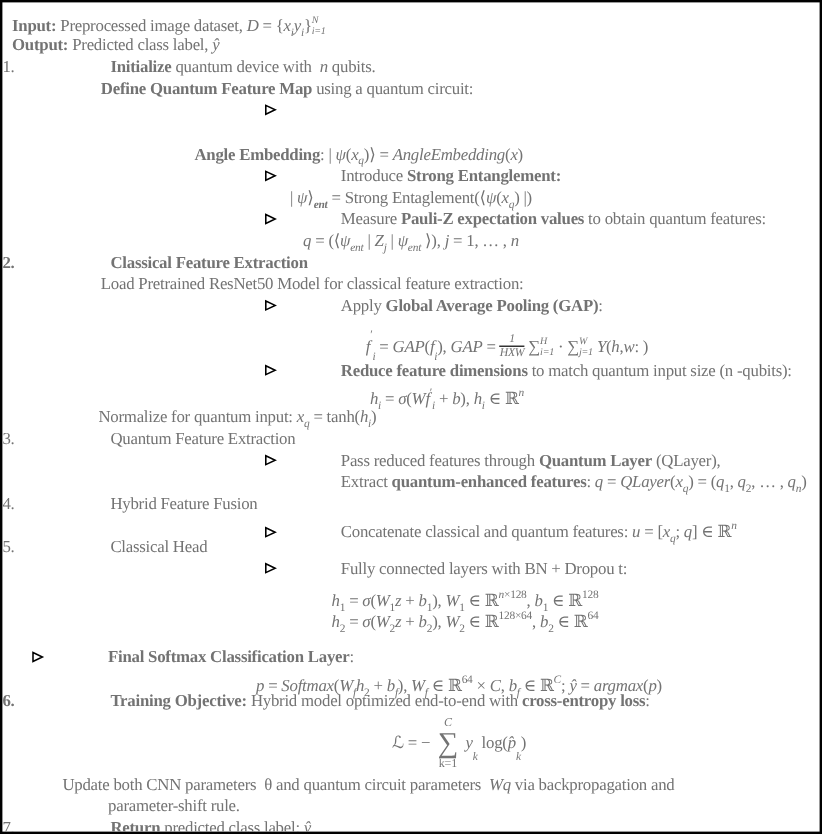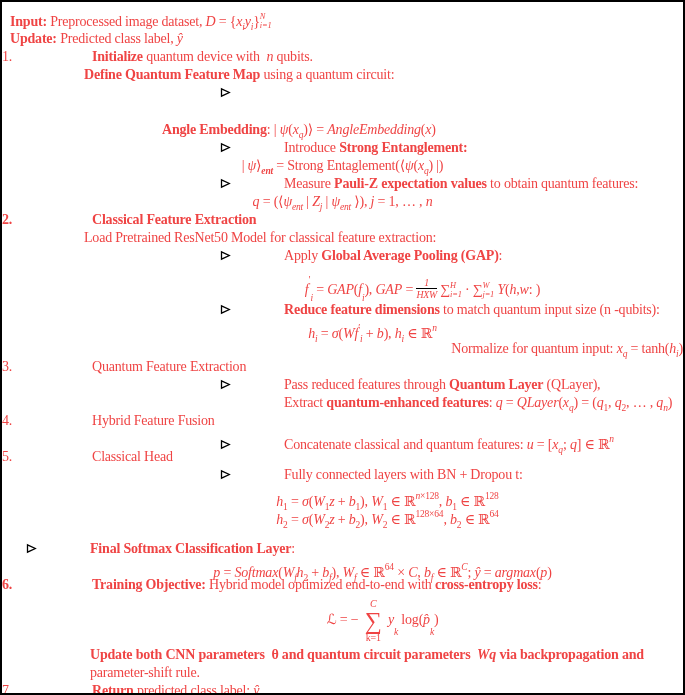--- a/index.html
+++ b/index.html
@@ -1,21 +1,21 @@
 <!DOCTYPE html>
 <html><head>
 <meta charset="utf-8">
 <style>
   html,body{margin:0;padding:0;background:#fff;}
   .frame{
     width:685px;height:695px;box-sizing:border-box;
     border:2px solid #000;background:#fff;overflow:hidden;
     padding-top:10px;
     font-family:"Liberation Serif","DejaVu Serif","DejaVu Sans",serif;
-    font-size:14px;color:#ef4444;letter-spacing:-0.2px;
+    font-size:14px;color:#737373;letter-spacing:-0.2px;
   }
   .line{height:18px;line-height:18px;white-space:nowrap;overflow:visible;}
   .io{padding-left:8px;}
   .item{}
   .num{display:inline-block;width:90px;}
   .num.b{font-weight:bold;}
   .cont{padding-left:82px;}
   .bullet{padding-left:218px;}
   .bmark{display:inline-block;width:64px;}
   .bmark svg{vertical-align:-1px;}
@@ -33,21 +33,21 @@
   .bigsum{display:inline-flex;flex-direction:column;align-items:center;vertical-align:middle;line-height:1;margin:0 3px;}
   .bigsum .bst{font-size:10px;font-style:italic;}
   .bigsum .bss{font-size:24px;}
   .bigsum .bsb{font-size:10px;}
 </style>
 </head>
 <body>
 
 <div class="frame">
     <div class="line io"><span class="b">Input: </span><span>Preprocessed image dataset, </span><span class="i">D</span><span> = {</span><span class="i">x</span><span class="i sub">i</span><span class="i">y</span><span class="i sub">i</span><span>}</span><span class="stack"><span>N</span><span>i=1</span></span></div>
-    <div class="line io"><span class="b">Update: </span><span>Predicted class label, </span><span class="i">ŷ</span></div>
+    <div class="line io"><span class="b">Output: </span><span>Predicted class label, </span><span class="i">ŷ</span></div>
     <div class="line item"><span class="num">1.</span><span class="b">Initialize</span><span> quantum device with &nbsp;</span><span class="i">n</span><span> qubits.</span></div>
     <div class="line cont"><span class="b">Define Quantum Feature Map</span><span> using a quantum circuit:</span></div>
     <div class="line bullet"><span class="bmark"><svg width="11" height="11" viewBox="0 0 11 11">
           <path d="M1.5 1.8 L9.3 5.5 L1.5 9.2 Z" fill="#fff" stroke="#000" stroke-width="1.3"></path>
         </svg></span></div>
     <div class="line eqleft" style="margin-left: 160px; margin-top: 19px;"><span class="b">Angle Embedding</span><span>: | </span><span class="i">ψ</span><span>(</span><span class="i">x</span><span class="i sub">q</span><span>)⟩ = </span><span class="i">AngleEmbedding</span><span>(</span><span class="i">x</span><span>)</span></div>
     <div class="line bullet"><span class="bmark"><svg width="11" height="11" viewBox="0 0 11 11">
           <path d="M1.5 1.8 L9.3 5.5 L1.5 9.2 Z" fill="#fff" stroke="#000" stroke-width="1.3"></path>
         </svg></span><span>Introduce </span><span class="b">Strong Entanglement:</span></div>
     <div class="line eq"><span>| </span><span class="i">ψ</span><span>⟩</span><span class="b i sub">ent</span><span> = Strong Entaglement(⟨</span><span class="i">ψ</span><span>(</span><span class="i">x</span><span class="i sub">q</span><span>) |)</span></div>
@@ -58,21 +58,21 @@
     <div class="line item"><span class="num b">2.</span><span class="b">Classical Feature Extraction</span></div>
     <div class="line cont"><span>Load Pretrained ResNet50 Model for classical feature extraction:</span></div>
     <div class="line bullet"><span class="bmark"><svg width="11" height="11" viewBox="0 0 11 11">
           <path d="M1.5 1.8 L9.3 5.5 L1.5 9.2 Z" fill="#fff" stroke="#000" stroke-width="1.3"></path>
         </svg></span><span>Apply </span><span class="b">Global Average Pooling (GAP)</span><span>:</span></div>
     <div class="line eq" style="margin-left: 160px; height: 30px; line-height: 30px;"><span class="i">f</span><span class="sup">′</span><span class="i sub">i</span><span> = </span><span class="i">GAP</span><span>(</span><span class="i">f</span><span class="i sub">i</span><span>), </span><span class="i">GAP</span><span> = </span><span class="frac"><span class="fn">1</span><span class="fd">HXW</span></span><span> ∑</span><span class="stack"><span>H</span><span>i=1</span></span><span> · ∑</span><span class="stack"><span>W</span><span>j=1</span></span><span> </span><span class="i">Y</span><span>(</span><span class="i">h</span><span>,</span><span class="i">w</span><span>: )</span></div>
     <div class="line bullet" style="margin-top: 6px;"><span class="bmark"><svg width="11" height="11" viewBox="0 0 11 11">
           <path d="M1.5 1.8 L9.3 5.5 L1.5 9.2 Z" fill="#fff" stroke="#000" stroke-width="1.3"></path>
         </svg></span><span class="b">Reduce feature dimensions</span><span> to match quantum input size (n -qubits):</span></div>
     <div class="line eq" style="margin-left: 60px;"><span class="i">h</span><span class="i sub">i</span><span> = </span><span class="i">σ</span><span>(</span><span class="i">W</span><span class="i">f</span><span class="sup">′</span><span class="i sub">i</span><span> + </span><span class="i">b</span><span>), </span><span class="i">h</span><span class="i sub">i</span><span> ∈ ℝ</span><span class="i sup">n</span></div>
-    <div class="line eqleft" style="margin-left: 80px; margin-top: 3px; text-align: right;"><span>Normalize for quantum input: </span><span class="i">x</span><span class="i sub">q</span><span> = tanh(</span><span class="i">h</span><span class="i sub">i</span><span>)</span></div>
+    <div class="line eqleft" style="margin-left: 80px; margin-top: 3px;"><span>Normalize for quantum input: </span><span class="i">x</span><span class="i sub">q</span><span> = tanh(</span><span class="i">h</span><span class="i sub">i</span><span>)</span></div>
     <div class="line item"><span class="num">3.</span><span>Quantum Feature Extraction</span></div>
     <div class="line bullet"><span class="bmark"><svg width="11" height="11" viewBox="0 0 11 11">
           <path d="M1.5 1.8 L9.3 5.5 L1.5 9.2 Z" fill="#fff" stroke="#000" stroke-width="1.3"></path>
         </svg></span><span>Pass reduced features through </span><span class="b">Quantum Layer</span><span> (QLayer),</span></div>
     <div class="line bcont"><span>Extract </span><span class="b">quantum-enhanced features</span><span>: </span><span class="i">q</span><span> = </span><span class="i">QLayer</span><span>(</span><span class="i">x</span><span class="i sub">q</span><span>) = (</span><span class="i">q</span><span class="sub">1</span><span>, </span><span class="i">q</span><span class="sub">2</span><span>, … , </span><span class="i">q</span><span class="i sub">n</span><span>)</span></div>
     <div class="line item"><span class="num">4.</span><span>Hybrid Feature Fusion</span></div>
     <div class="line bullet"><span class="bmark"><svg width="11" height="11" viewBox="0 0 11 11">
           <path d="M1.5 1.8 L9.3 5.5 L1.5 9.2 Z" fill="#fff" stroke="#000" stroke-width="1.3"></path>
         </svg></span><span>Concatenate classical and quantum features: </span><span class="i">u</span><span> = [</span><span class="i">x</span><span class="i sub">q</span><span>; </span><span class="i">q</span><span>] ∈ ℝ</span><span class="i sup">n</span></div>
     <div class="line item"><span class="num">5.</span><span>Classical Head</span></div>
@@ -84,16 +84,16 @@
     <div class="line bullet" style="margin-top: 17px; padding-left: 24px;"><span class="bmark"><svg width="11" height="11" viewBox="0 0 11 11">
           <path d="M1.5 1.8 L9.3 5.5 L1.5 9.2 Z" fill="#fff" stroke="#000" stroke-width="1.3"></path>
         </svg></span><span class="b">Final Softmax Classification Layer</span><span>:</span></div>
     <div class="line eq" style="margin-left: 80px;"><span class="i">p</span><span> = </span><span class="i">Softmax</span><span>(</span><span class="i">W</span><span class="i sub">f</span><span class="i">h</span><span class="sub">2</span><span> + </span><span class="i">b</span><span class="i sub">f</span><span>), </span><span class="i">W</span><span class="i sub">f</span><span> ∈ ℝ</span><span class="sup">64</span><span> × </span><span class="i">C</span><span>, </span><span class="i">b</span><span class="i sub">f</span><span> ∈ ℝ</span><span class="i sup">C</span><span>; </span><span class="i">ŷ</span><span> = </span><span class="i">argmax</span><span>(</span><span class="i">p</span><span>)</span></div>
     <div class="line item"><span class="num b">6.</span><span class="b">Training Objective:</span><span> Hybrid model optimized end-to-end with </span><span class="b">cross-entropy loss</span><span>:</span></div>
     <div class="line eq" style="margin-left: 80px; margin-top: 2px; height: 48px; line-height: 48px;"><span class="i">ℒ</span><span> = − </span><span class="bigsum">
         <span class="bst">C</span>
         <span class="bss">∑</span>
         <span class="bsb">k=1</span>
       </span><span> </span><span class="i">y</span><span class="i sub">k</span><span> log(</span><span class="i">p̂</span><span class="i sub">k</span><span>)</span></div>
-    <div class="line hang" style="margin-left: 88px; margin-top: 2px; font-weight: bold;"><span>Update both CNN parameters &nbsp;θ and quantum circuit parameters &nbsp;</span><span class="i">Wq</span><span> via backpropagation and</span></div>
+    <div class="line hang" style="margin-left: 50px; margin-top: 2px;"><span>Update both CNN parameters &nbsp;θ and quantum circuit parameters &nbsp;</span><span class="i">Wq</span><span> via backpropagation and</span></div>
     <div class="line hang" style="margin-left: 88px;"><span>parameter-shift rule.</span></div>
     <div class="line item"><span class="num">7.</span><span class="b">Return</span><span> predicted class label: </span><span class="i">ŷ</span></div>
   </div>
 
 </body></html>

